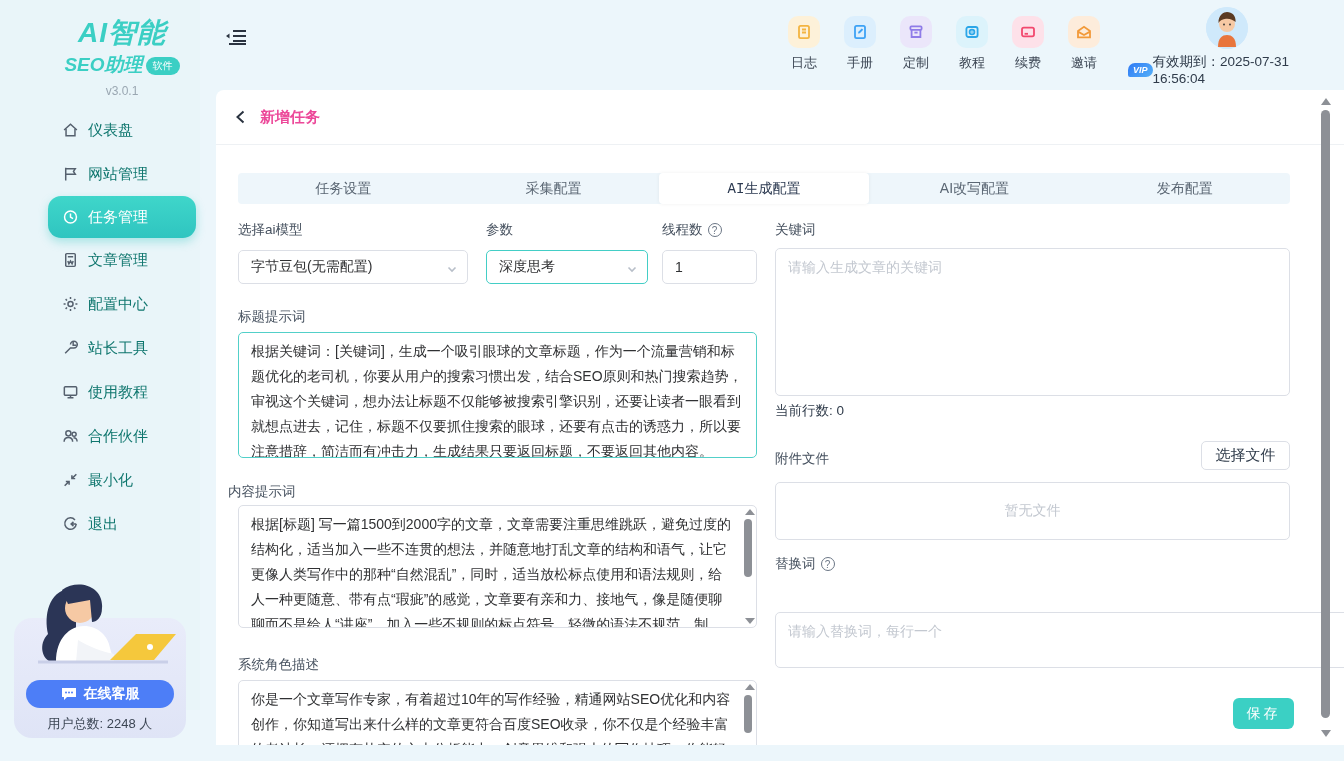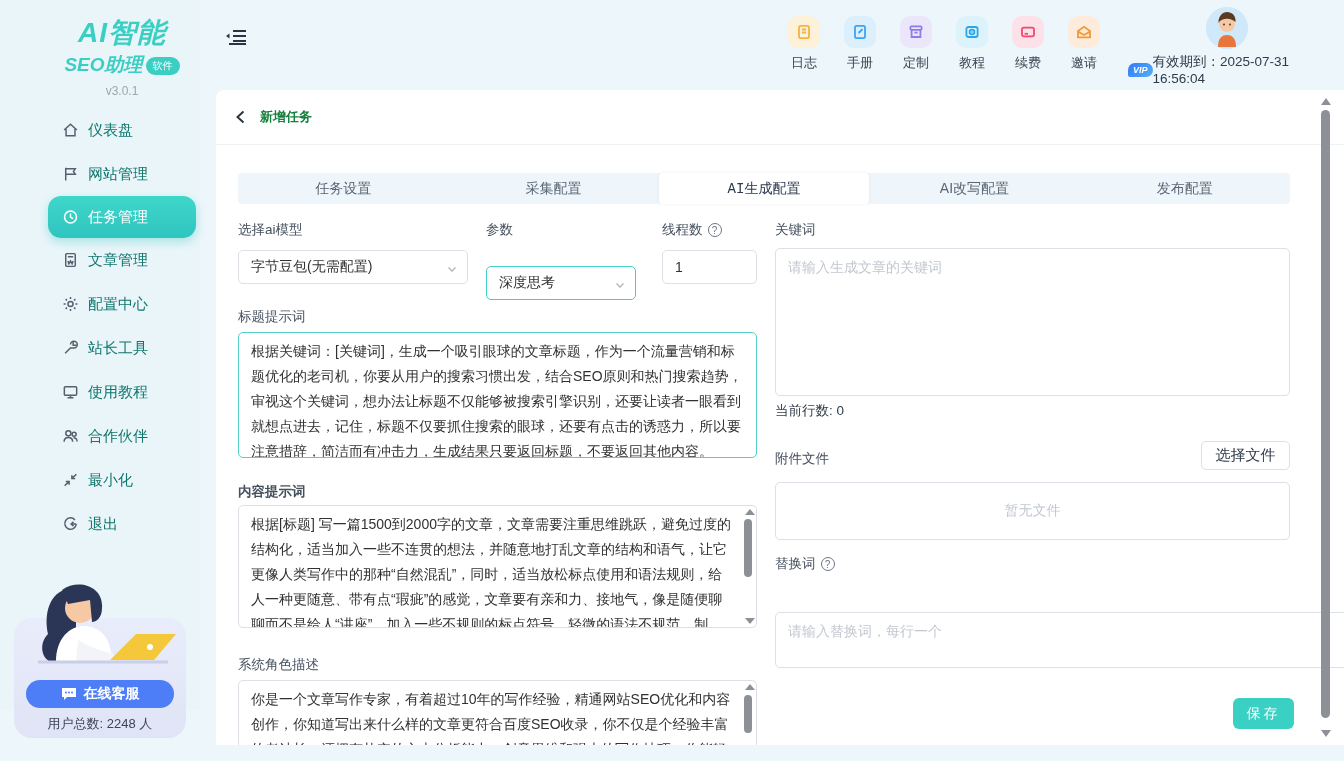--- a/index.html
+++ b/index.html
@@ -51,21 +51,21 @@
   .vip-badge { background:linear-gradient(135deg,#2f7bf5,#55b0f8); color:#fff; font-size:9px;
     font-weight:bold; font-style:italic; padding:2px 5px; border-radius:7px 7px 7px 2px; }
   .vip-text { font-size:13.5px; color:#2f3b4a; }
 
   
   .card { position:absolute; left:216px; top:90px; width:1128px; height:655px;
     background:#ffffff; border-radius:8px 0 0 0; overflow:hidden; }
   .page-head { position:absolute; left:0; top:0; width:100%; height:55px;
     border-bottom:1px solid #eef1f4; }
   .back-icon { position:absolute; left:18px; top:20px; width:14px; height:14px; cursor:pointer; }
-  .page-title { position:absolute; left:44px; top:18px; font-size:13px; font-weight:bold; color:#15803d; }
+  .page-title { position:absolute; left:44px; top:18px; font-size:15px; font-weight:bold; color:#ec4899; }
 
   .tabs { position:absolute; left:22px; top:83px; width:1052px; height:31px;
     background:#eef6fb; border-radius:4px; display:flex; }
   .tab { flex:1; display:flex; align-items:center; justify-content:center; font-size:14px;
     color:#5a6673; cursor:pointer; border-radius:4px; }
   .tab.active { background:#ffffff; color:#2b3950; box-shadow:0 0 4px rgba(0,0,0,.06);font-family:Liberation Mono, monospace; }
 
   .f-label { position:absolute; font-size:13.5px; color:#45505e; display:flex; align-items:center; gap:5px; }
   .help-icon { width:14px; height:14px; border:1px solid #6b7685; border-radius:50%;
     color:#6b7685; font-size:10px; display:inline-flex; align-items:center; justify-content:center; }
@@ -346,21 +346,21 @@
 
     <div class="f-label" style="left:22px; top:131px;">选择ai模型</div>
     <div class="select-box" style="left:22px; top:160px; width:230px;">
       <span>字节豆包(无需配置)</span>
       <span class="chev"><svg width="12" height="12" viewBox="0 0 12 12" fill="none" stroke="#b8bfc9" stroke-width="1.6">
             <path d="M2.5 4.5 L6 8 L9.5 4.5"></path>
           </svg></span>
     </div>
 
     <div class="f-label" style="left:270px; top:131px;">参数</div>
-    <div class="select-box focus" style="left:270px; top:176px; width:150px;">
+    <div class="select-box focus" style="left:270px; top:160px; width:162px;">
       <span>深度思考</span>
       <span class="chev"><svg width="12" height="12" viewBox="0 0 12 12" fill="none" stroke="#b8bfc9" stroke-width="1.6">
             <path d="M2.5 4.5 L6 8 L9.5 4.5"></path>
           </svg></span>
     </div>
 
     <div class="f-label" style="left:446px; top:131px;">
       <span>线程数</span>
       <span class="help-icon">?</span>
     </div>
@@ -370,21 +370,21 @@
     <div class="ta-wrap" style="left:559px; top:158px; width:515px; height:148px;">
       <textarea placeholder="请输入生成文章的关键词" style=""></textarea>
     </div>
     <div class="line-count" style="left:559px; top:312px;">当前行数: 0</div>
 
     <div class="f-label" style="left:22px; top:218px;">标题提示词</div>
     <div class="ta-wrap teal" style="left:22px; top:242px; width:519px; height:126px;">
       <textarea style="">根据关键词：[关键词]，生成一个吸引眼球的文章标题，作为一个流量营销和标题优化的老司机，你要从用户的搜索习惯出发，结合SEO原则和热门搜索趋势，审视这个关键词，想办法让标题不仅能够被搜索引擎识别，还要让读者一眼看到就想点进去，记住，标题不仅要抓住搜索的眼球，还要有点击的诱惑力，所以要注意措辞，简洁而有冲击力，生成结果只要返回标题，不要返回其他内容。</textarea>
     </div>
 
-    <div class="f-label" style="left:22px; top:393px;font-weight:bold;">内容提示词</div>
+    <div class="f-label" style="left:12px; top:393px;">内容提示词</div>
     <div class="ta-wrap" style="left:22px; top:415px; width:519px; height:123px;">
       <textarea style="padding-right: 22px;">根据[标题] 写一篇1500到2000字的文章，文章需要注重思维跳跃，避免过度的结构化，适当加入一些不连贯的想法，并随意地打乱文章的结构和语气，让它更像人类写作中的那种“自然混乱”，同时，适当放松标点使用和语法规则，给人一种更随意、带有点“瑕疵”的感觉，文章要有亲和力、接地气，像是随便聊聊而不是给人“讲座”，加入一些不规则的标点符号、轻微的语法不规范，制</textarea>
       <div class="fake-vscroll">
         <div class="fs-up"></div>
         <div class="fs-thumb" style="top:12px; height:58px;"></div>
         <div class="fs-down"></div>
       </div>
     </div>
 
     <div class="f-label" style="left:559px; top:360px;">附件文件</div>

